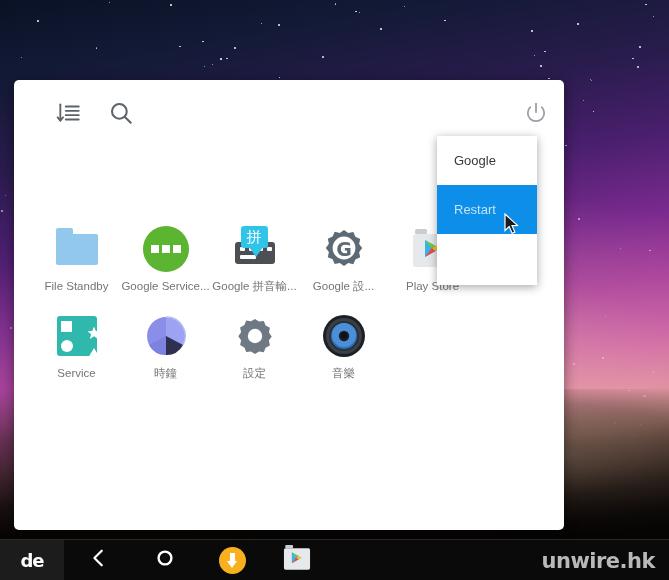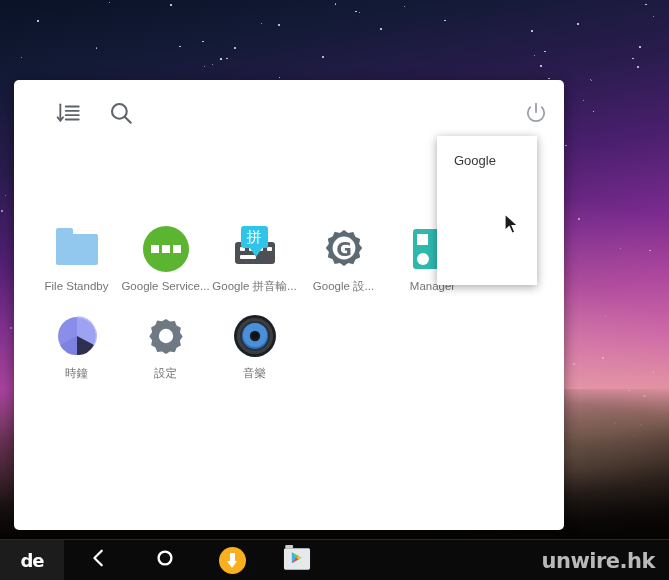--- a/index.html
+++ b/index.html
@@ -567,39 +567,54 @@
             <svg viewBox="0 0 46 46" width="46" height="46">
               <path fill="#5d6a74" d="M23 4l4.2 3.1 5.1-1.1 2.1 4.8 4.8 2.1-1.1 5.1L41.2 22l-3.1 4.2 1.1 5.1-4.8 2.1-2.1 4.8-5.1-1.1L23 40.1l-4.2-3.1-5.1 1.1-2.1-4.8-4.8-2.1 1.1-5.1L4.8 22l3.1-4.2-1.1-5.1 4.8-2.1 2.1-4.8 5.1 1.1z"></path>
               <circle cx="23" cy="22" r="11.4" fill="#ffffff"></circle>
               <text x="23" y="29.5" font-family="DejaVu Sans, sans-serif" font-size="19" font-weight="bold" fill="#5d6a74" text-anchor="middle">G</text>
             </svg>
           </div>
         </div>
         <div class="app-label">Google 設...</div>
       </div>
 
+      <div class="app">
+        <div class="app-icon">
+          <div class="ic-playstore">
+            <svg viewBox="0 0 46 46" width="46" height="46">
+              <rect x="5" y="3" width="12" height="5" rx="1.5" fill="#c9cdd0"></rect>
+              <rect x="3" y="8" width="40" height="33" rx="2.5" fill="#e6e9eb"></rect>
+              <path d="M15 14l15 8.5L15 31z" fill="#37b4e8"></path>
+              <path d="M15 14l10.5 6-3.2 3.6z" fill="#73c94a"></path>
+              <path d="M15 31l10.5-6-3.2-3.6z" fill="#f04a4a"></path>
+              <path d="M25.5 20l4.5 2.5-4.5 2.5-3.2-2.5z" fill="#f7c328"></path>
+            </svg>
+          </div>
+        </div>
+        <div class="app-label">Play Store</div>
+      </div>
 
       <div class="app">
         <div class="app-icon">
           <div class="ic-widgets">
             <i class="w-sq"></i>
             <i style="width:0;height:0;">
               <svg viewBox="0 0 14 14" width="14" height="14">
                   <polygon points="7,0.5 8.8,5 13.5,5.3 9.9,8.3 11.1,12.9 7,10.3 2.9,12.9 4.1,8.3 0.5,5.3 5.2,5" fill="#fff"></polygon>
                 </svg>
             </i>
             <i class="w-ci"></i>
             <i style="width:0;height:0;">
               <svg viewBox="0 0 14 14" width="14" height="14">
                   <polygon points="7,2 13,12 1,12" fill="#fff"></polygon>
                 </svg>
             </i>
           </div>
         </div>
-        <div class="app-label">Manager</div>
+        <div class="app-label">Service</div>
       </div>
 
       <div class="app">
         <div class="app-icon">
           <div class="ic-clock">
             <svg viewBox="0 0 46 46" width="46" height="46">
               <circle cx="23" cy="23" r="19" fill="#8b8ee8"></circle>
               <path d="M23 23 L23 4 A19 19 0 0 1 40 32 Z" fill="#9ea2f2"></path>
               <path d="M23 23 L40 32 A19 19 0 0 1 23 42 Z" fill="#2f3050"></path>
               <path d="M23 23 L23 42 A19 19 0 0 1 6 32 Z" fill="#7d81df"></path>
@@ -639,20 +654,21 @@
           </div>
         </div>
         <div class="app-label">音樂</div>
       </div>
 
     </div>
   </div>
 
   <div id="power-menu">
     <div class="menu-item">Google</div>
+    <div class="menu-item selected">Restart</div>
   </div>
 
   <div id="cursor">
     <svg viewBox="0 0 16 22" width="16" height="22">
       <polygon points="1,1 1,17.5 5.2,13.6 8.1,20.3 10.8,19.1 8,12.6 13.4,12.4" fill="#1b1b1b" stroke="#ffffff" stroke-width="1.2"></polygon>
     </svg>
   </div>
 
   <div id="taskbar">
     <div id="taskbar-start">

